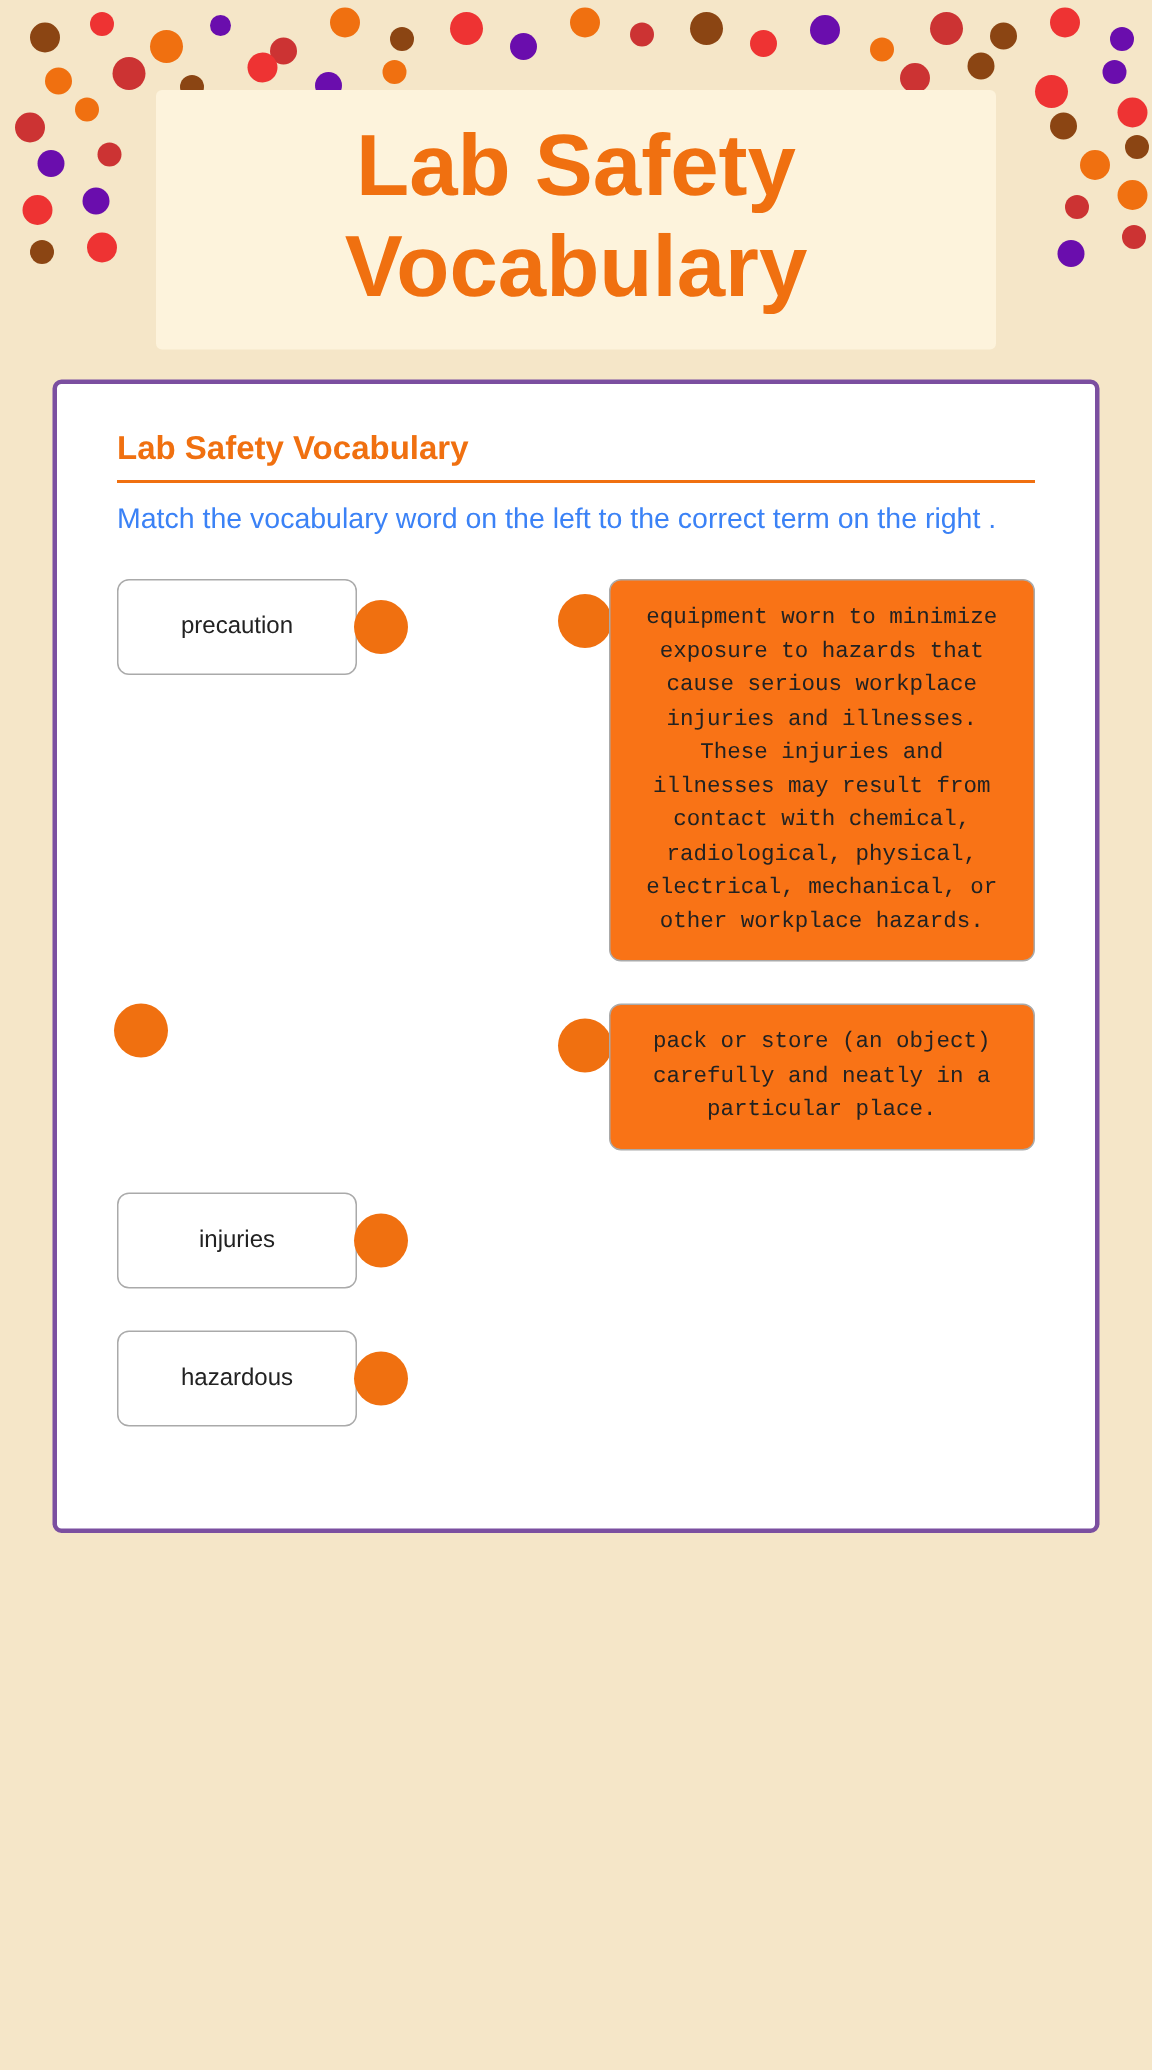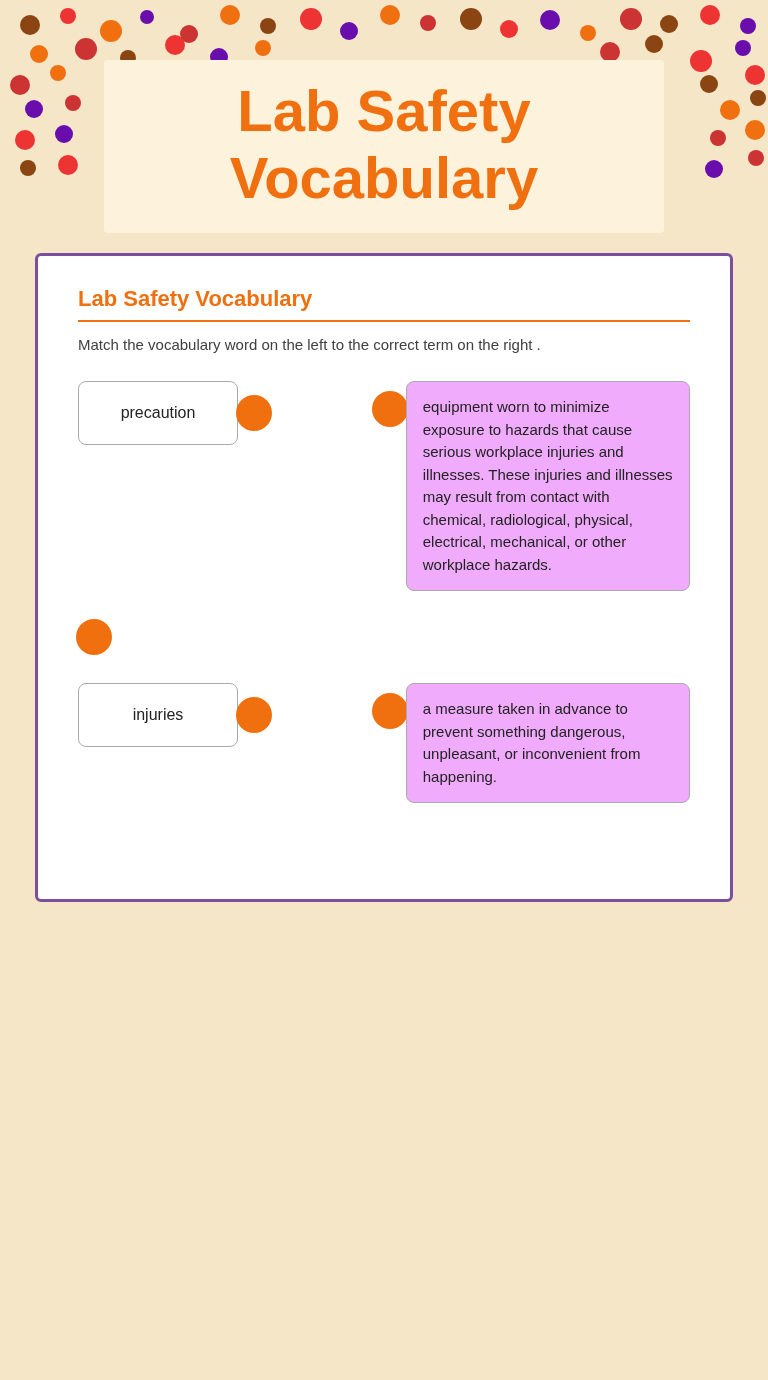--- a/index.html
+++ b/index.html
@@ -64,22 +64,22 @@
       font-size: 22px;
       font-weight: 700;
       color: #f07010;
       border-bottom: 2px solid #f07010;
       padding-bottom: 8px;
       margin-bottom: 14px;
       font-family: Arial, sans-serif;
     }
 
     .instruction {
-      font-size: 15px;
-      color: #404040;
+      font-size: 19px;
+      color: #3b82f6;
       margin-bottom: 28px;
       font-family: Arial, sans-serif;
     }
 
     
     .match-container {
       display: flex;
       flex-direction: column;
       gap: 0px;
     }
@@ -133,24 +133,24 @@
       margin-right: -2px;
       flex-shrink: 0;
       margin-top: 10px;
     }
 
     .definition-box {
       border: 1.5px solid #aaa;
       border-radius: 8px;
       padding: 14px 16px;
       font-size: 15px;
-      font-family: Liberation Sans, sans-serif;
+      font-family: Liberation Mono, monospace;
       color: #222;
-      background: #f0abfc;
-      text-align: left;
+      background: #f97316;
+      text-align: center;
       line-height: 1.5;
       flex: 1;
     }
   </style>
 </head>
 <body>
 
 <div class="dots-bg" id="dots-container">
     <div class="dot" style="left: 20px; top: 15px; width: 20px; height: 20px; background-color: rgb(139, 69, 19);"></div>
     <div class="dot" style="left: 60px; top: 8px; width: 16px; height: 16px; background-color: rgb(238, 51, 51);"></div>
@@ -215,27 +215,31 @@
       </div>
       <div class="right-side">
         <div class="connector-dot-right"></div>
         <div class="definition-box">equipment worn to minimize exposure to hazards that cause serious workplace injuries and illnesses. These injuries and illnesses may result from contact with chemical, radiological, physical, electrical, mechanical, or other workplace hazards.</div>
       </div>
     </div>
       <div class="match-row">
       <div class="left-side">
         <div class="connector-dot-left"></div>
       </div>
-    </div>
-      <div class="match-row">
-      <div class="left-side">
-        <div class="word-box">injuries</div>
-        <div class="connector-dot-left"></div>
-      </div>
       <div class="right-side">
         <div class="connector-dot-right"></div>
-        <div class="definition-box">a measure taken in advance to prevent something dangerous, unpleasant, or inconvenient from happening.</div>
+        <div class="definition-box">pack or store (an object) carefully and neatly in a particular place.</div>
       </div>
     </div>
       <div class="match-row">
+      <div class="left-side">
+        <div class="word-box">injuries</div>
+        <div class="connector-dot-left"></div>
+      </div>
+    </div>
+      <div class="match-row">
+      <div class="left-side">
+        <div class="word-box">hazardous</div>
+        <div class="connector-dot-left"></div>
+      </div>
     </div>
     </div>
 </div>
 
 </body></html>

